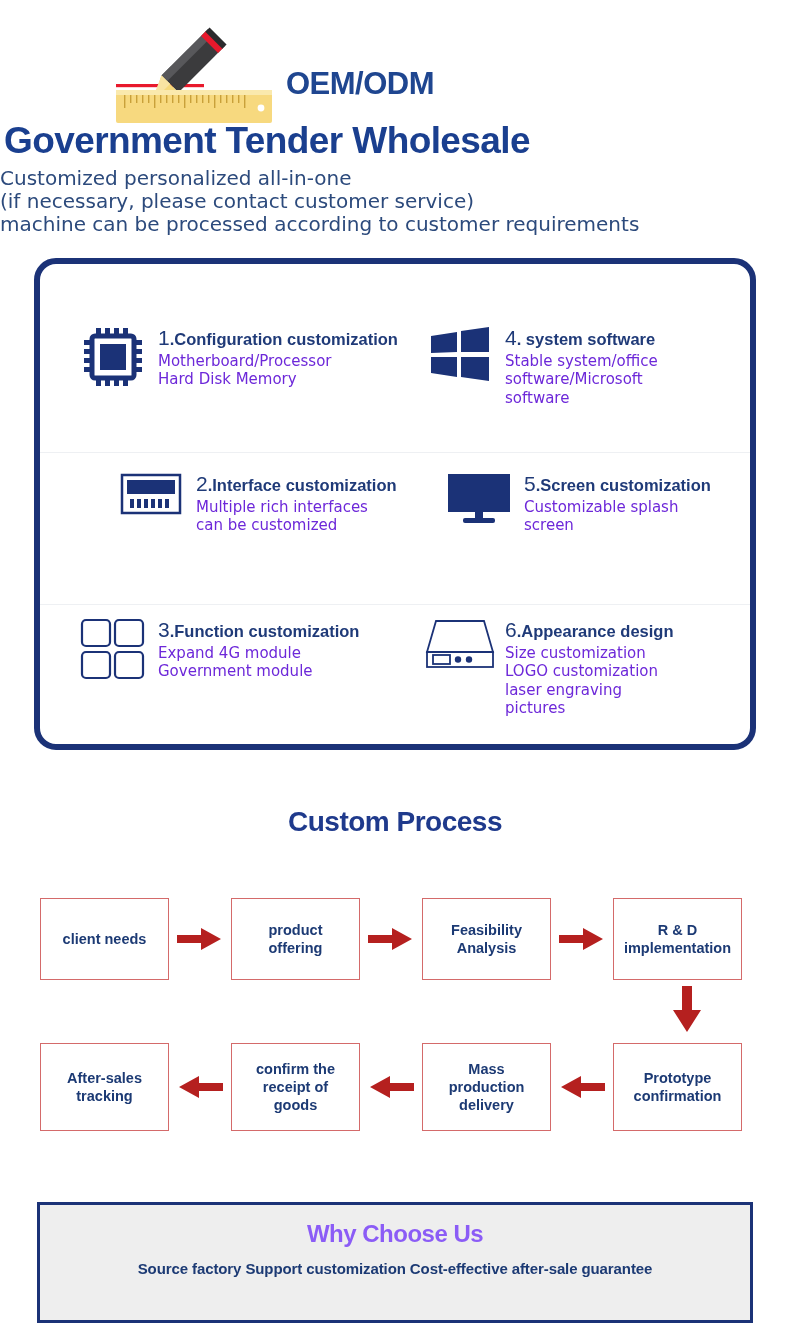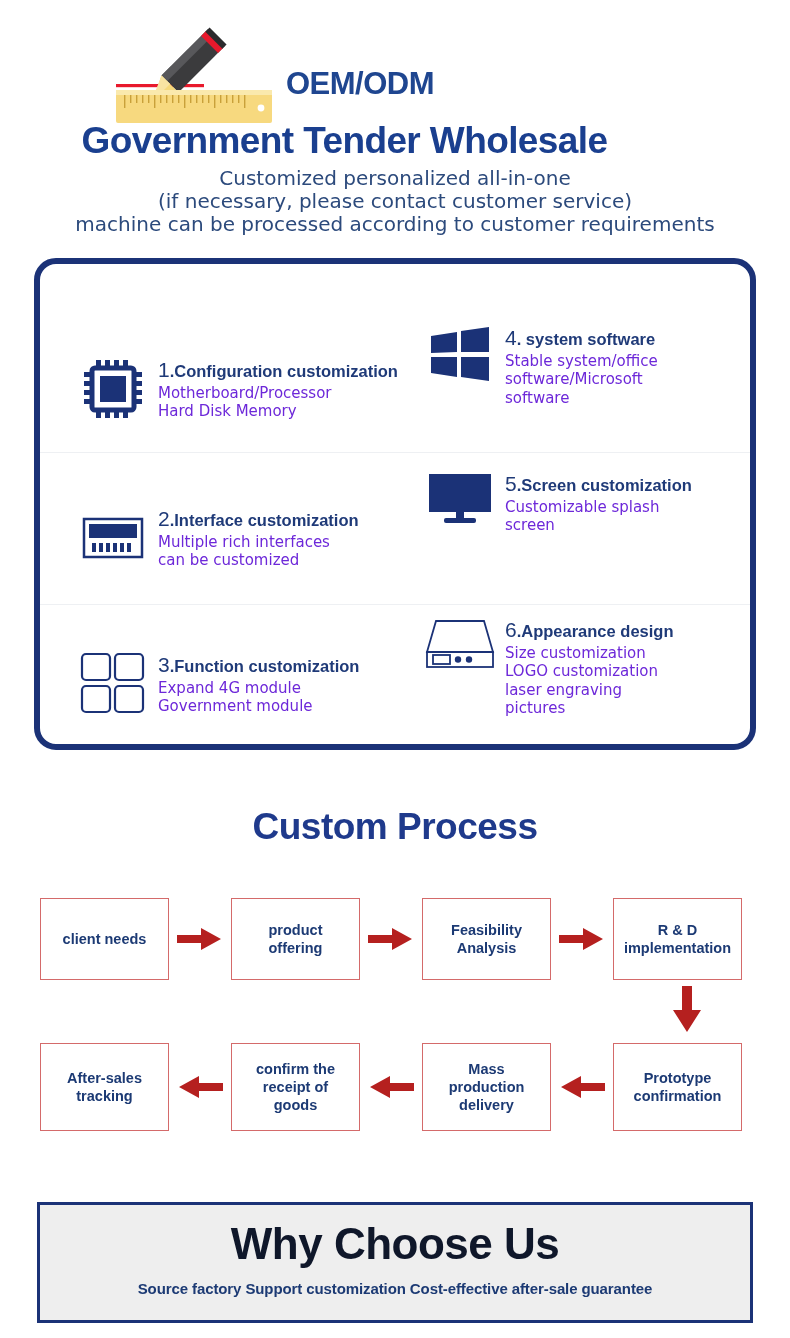--- a/index.html
+++ b/index.html
@@ -40,21 +40,21 @@
     font-weight: bold;
     color: #1f4690;
     letter-spacing: -0.5px;
     line-height: 1;
   }
   .main-title-row {
     position: absolute;
     left: 0;
     top: 122px;
     width: 689px;
-    text-align: center;
+    text-align: left;
   }
   .main-title {
     position: relative;
     display: inline-block;
     font-size: 37px;
     font-weight: bold;
     color: #1a3f8f;
     letter-spacing: -0.6px;
     line-height: 1.05;
     padding: 0 4px;
@@ -66,21 +66,21 @@
     bottom: 2px;
     height: 12px;
     background: #aec6ea;
     z-index: -1;
   }
   .subtitle {
     position: absolute;
     left: 0;
     top: 167px;
     width: 790px;
-    text-align: center;
+    text-align: left;
     font-size: 20px;
     color: #2c4a7c;
     line-height: 1.16;
     font-family: "DejaVu Sans", sans-serif;
   }
   .subtitle div { white-space: nowrap; }
 
   
   .feature-box {
     position: absolute;
@@ -97,40 +97,40 @@
     position: relative;
     width: 100%;
     height: 100%;
   }
   .feature-row {
     position: relative;
     display: flex;
     height: 152px;
   }
   .feature-row.r1 { height: 188px; }
-  .feature-row.r2 { height: 152px; }
+  .feature-row.r2 { height: 152px; padding-left: 38px; }
   .feature-row.r3 { height: 146px; border-radius: 20px; }
   .divider {
     position: absolute;
     left: 0;
     right: 0;
     height: 1px;
     background: #eef0f3;
   }
   .divider.d1 { top: 188px; }
   .divider.d2 { top: 340px; }
 
   .feature-cell {
     position: relative;
     width: 50%;
     display: flex;
     align-items: flex-start;
     box-sizing: border-box;
   }
-  .feature-cell.left  { padding: 0 0 0 36px; align-items: center; }
+  .feature-cell.left  { padding: 0 0 0 36px; }
   .feature-cell.right { padding: 0 0 0 28px; }
 
   .f-icon {
     flex: 0 0 auto;
     width: 74px;
     display: flex;
     justify-content: center;
     align-items: flex-start;
   }
   .f-text { flex: 1 1 auto; padding-left: 8px; }
@@ -164,21 +164,21 @@
   .process-title-row {
     position: absolute;
     left: 0;
     top: 806px;
     width: 790px;
     text-align: center;
   }
   .process-title {
     position: relative;
     display: inline-block;
-    font-size: 37px;
+    font-size: 28px;
     font-weight: bold;
     color: #1f3a8c;
     letter-spacing: -0.5px;
     padding: 0 6px;
   }
   .process-title .hl {
     position: absolute;
     left: 0;
     right: 0;
     bottom: 3px;
@@ -243,23 +243,23 @@
     top: 1202px;
     width: 716px;
     height: 121px;
     background: #eeeeee;
     border: 3px solid #1b3277;
     box-sizing: border-box;
     text-align: center;
   }
   .why-title {
     margin-top: 17px;
-    font-size: 44px;
-    font-weight: bold;
-    color: #0f172a;
+    font-size: 24px;
+    font-weight: bold;
+    color: #8b5cf6;
     letter-spacing: -0.5px;
     line-height: 1;
   }
   .why-sub {
     margin-top: 14px;
     font-size: 15px;
     font-weight: bold;
     color: #1c3a74;
     letter-spacing: -0.1px;
   }

